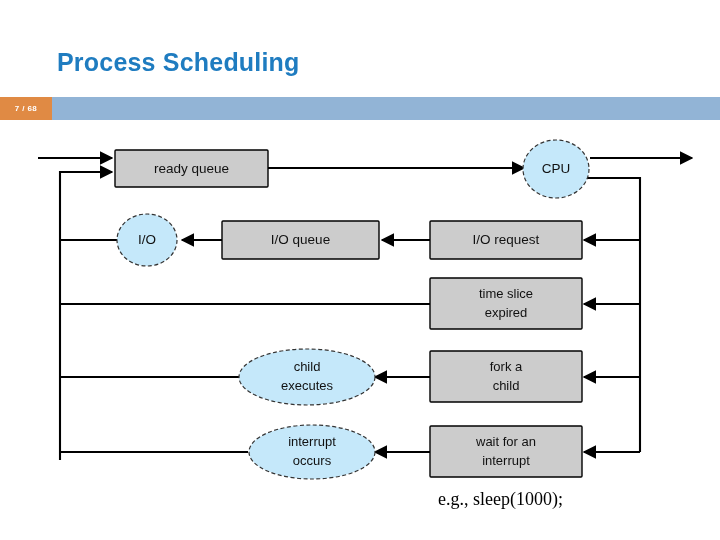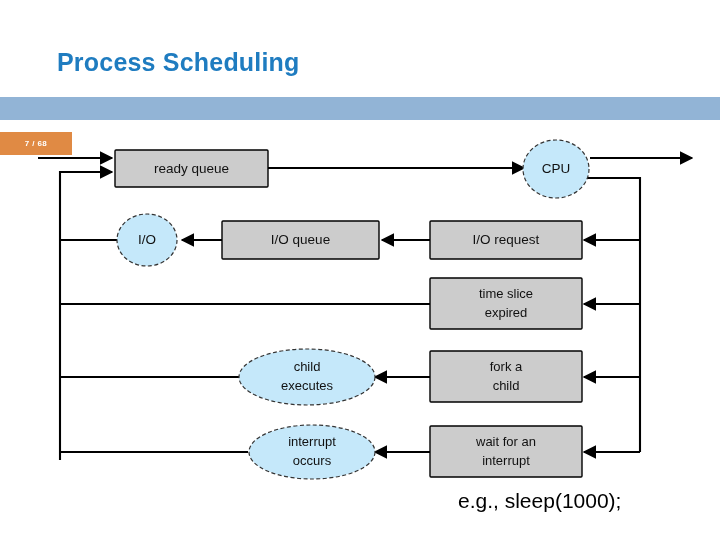--- a/index.html
+++ b/index.html
@@ -31,31 +31,30 @@
     left: 0;
     top: 97px;
     width: 720px;
     height: 23px;
     background: #92b4d6;
   }
   #page-badge {
     position: absolute;
     left: 0;
     top: 97px;
-    width: 72px;
+    width: 52px;
     height: 23px;
     background: #e08a44;
     color: #ffffff;
     font-size: 8px;
     font-weight: bold;
     display: flex;
     align-items: center;
     justify-content: center;
     letter-spacing: 0.4px;
-    margin-top: 35px;
   }
 
   
   #diagram {
     position: absolute;
     left: 0;
     top: 125px;
     width: 720px;
     height: 370px;
     text-align: right;
@@ -83,24 +82,24 @@
   .node-label.small { font-size: 13px; }
   .edge {
     stroke: #000000;
     stroke-width: 2.1;
     fill: none;
   }
 
   
   #annotation {
     position: absolute;
-    left: 458px;
+    left: 438px;
     top: 489px;
-    font-family: Liberation Sans, sans-serif;
-    font-size: 21px;
+    font-family: Liberation Serif, serif;
+    font-size: 18px;
     color: #000000;
     white-space: nowrap;
   }
 </style>
 </head>
 <body>
 
 <div id="slide-title">Process Scheduling</div>
 
 <div id="header-band"></div>

